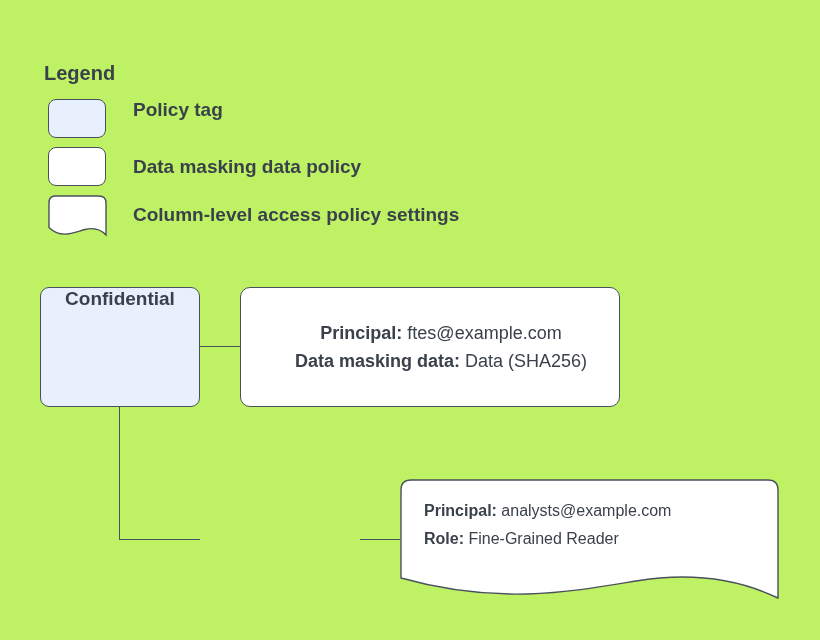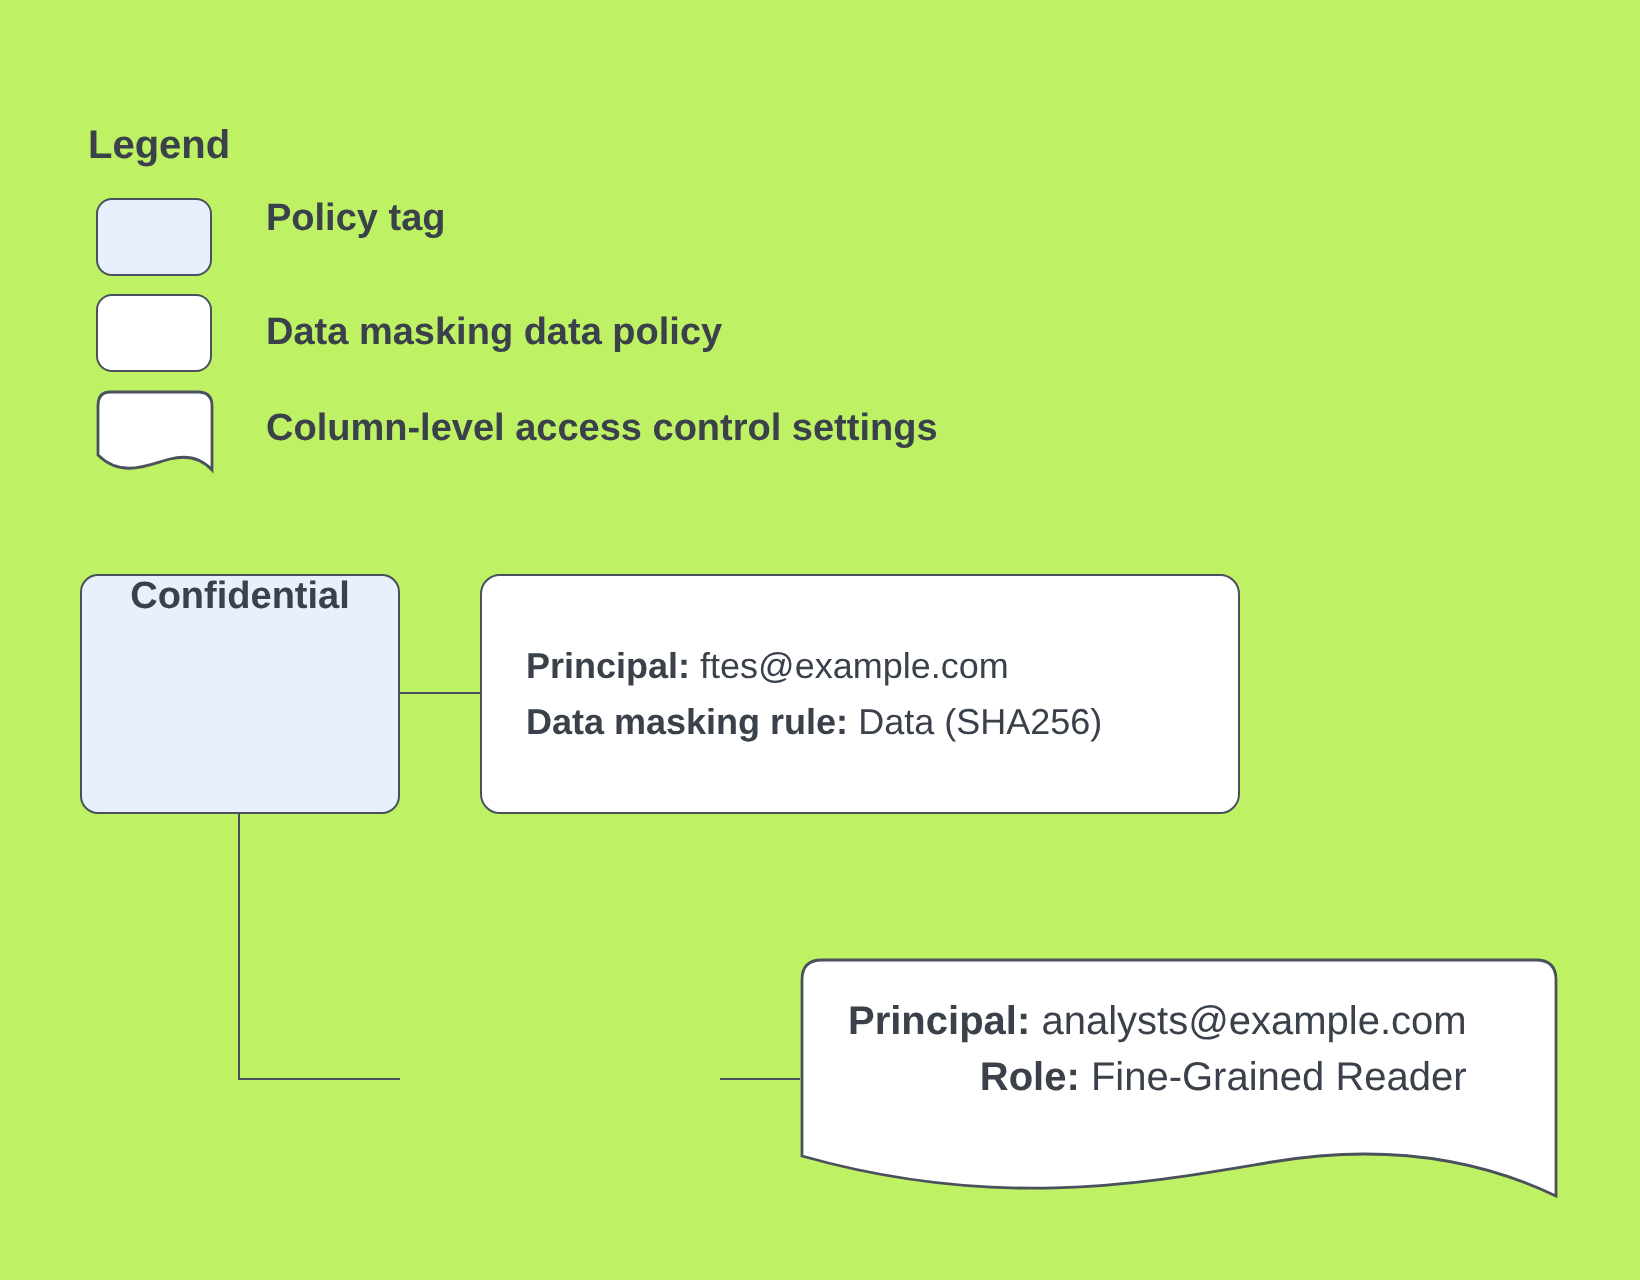--- a/index.html
+++ b/index.html
@@ -43,27 +43,27 @@
   }
   .panel {
     background: #ffffff;
     border: 1.4px solid #4a515c;
     border-radius: 10px;
     box-sizing: border-box;
     display: flex; flex-direction: column; justify-content: center;
     padding-left: 22px;
     font-size: 18px; line-height: 28px;
     white-space: nowrap;
+    text-align: center;
   }
   .panel b, .doc-text b { font-weight: 700; }
 
   .doc-text {
-    font-size: 20px; line-height: 28px;
+    font-size: 16px; line-height: 28px;
     white-space: nowrap;
-    text-align: right;
   }
 
   
   .line { background: #4a515c; }
 
   svg.shape { display: block; }
 </style>
 </head>
 <body>
 
@@ -75,34 +75,34 @@
   <div class="abs legend-label" style="top:90px;">Policy tag</div>
 
   <div class="abs legend-swatch" style="left:48px; top:147px;"></div>
   <div class="abs legend-label" style="top:147px;">Data masking data policy</div>
 
   <div class="abs" style="left:48px; top:195px; width:59px; height:45px;">
     <svg class="shape" width="59" height="45" viewBox="0 0 59 45">
       <path d="M 7 1 H 51 Q 58 1 58 8 V 40 C 52 33.5 45 32.5 37 34.5 C 27 37 13 44.5 1 32.5 V 8 Q 1 1 7 1 Z" fill="#ffffff" stroke="#4a515c" stroke-width="1.4"></path>
     </svg>
   </div>
-  <div class="abs legend-label" style="top:195px;">Column-level access control settings</div>
+  <div class="abs legend-label" style="top:195px;">Column-level access policy settings</div>
 
   <div class="abs line" style="left:200px; top:346px; width:40px; height:1.4px;"></div>
   <div class="abs line" style="left:119px; top:407px; width:1.4px; height:133px;"></div>
   <div class="abs line" style="left:119px; top:539px; width:81px; height:1.4px;"></div>
   <div class="abs line" style="left:360px; top:539px; width:40px; height:1.4px;"></div>
 
   <div class="abs node" style="left:40px; top:287px; width:160px; height:120px;">
     <span>Confidential</span>
   </div>
 
   <div class="abs panel" style="left:240px; top:287px; width:380px; height:120px;">
     <div><b>Principal:</b> <span>ftes@example.com</span></div>
-    <div><b>Data masking rule:</b> <span>Data (SHA256)</span></div>
+    <div><b>Data masking data:</b> <span>Data (SHA256)</span></div>
   </div>
 
 
   <div class="abs" style="left:400px; top:479px; width:379px; height:123px;">
     <svg class="shape" width="379" height="123" viewBox="0 0 379 123">
       <path d="M 11 1 H 368 Q 378 1 378 11 V 119 C 332 97 284 94 236 102 C 176 112 100 127 1 99 V 11 Q 1 1 11 1 Z" fill="#ffffff" stroke="#4a515c" stroke-width="1.4"></path>
     </svg>
   </div>
   <div class="abs doc-text" style="left:424px; top:497px;">
     <div><b>Principal:</b> <span>analysts@example.com</span></div>

